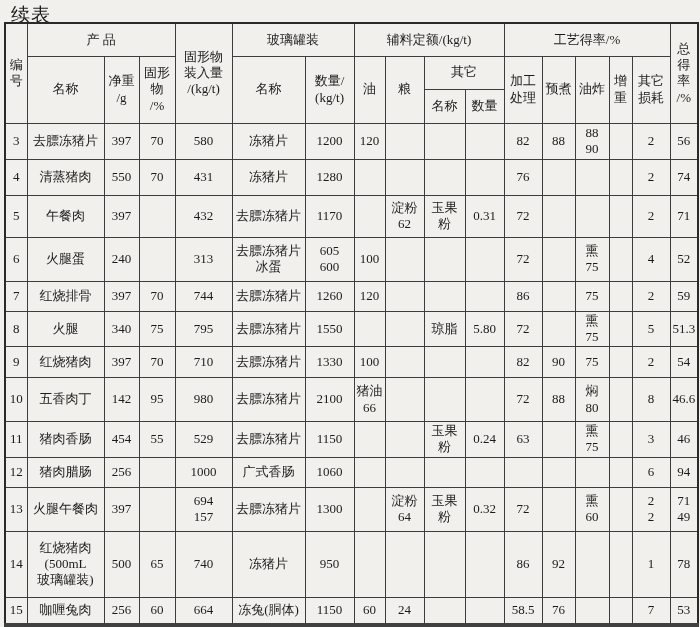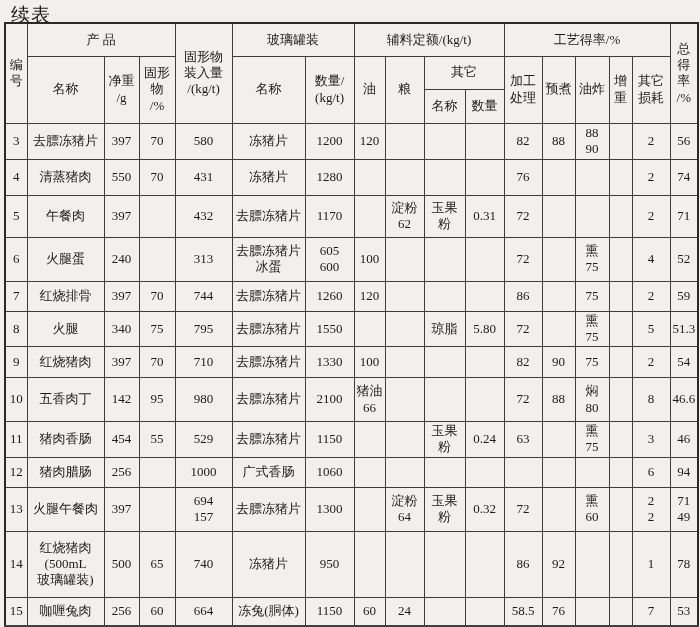--- a/index.html
+++ b/index.html
@@ -26,21 +26,21 @@
     border:1px solid #3d3d3d;
     padding:1px 2px;
     text-align:center;
     vertical-align:middle;
     font-weight:normal;
     white-space:pre-line;
     line-height:1.25;
     overflow:hidden;
   }
   table.quota{border:2px solid #2a2a2a;}
-  table.quota tr.bottom-edge td{border-bottom:4px solid #404040;}
+  table.quota tr.bottom-edge td{border-bottom:8px solid #404040;}
   td.al,th.al{text-align:left;padding-left:4px;}
   .vhead{line-height:1.15;}
   
   col.c-no{width:22px}
   col.c-pname{width:77px}
   col.c-net{width:35px}
   col.c-sol{width:36px}
   col.c-load{width:57px}
   col.c-rname{width:73px}
   col.c-rqty{width:49px}

